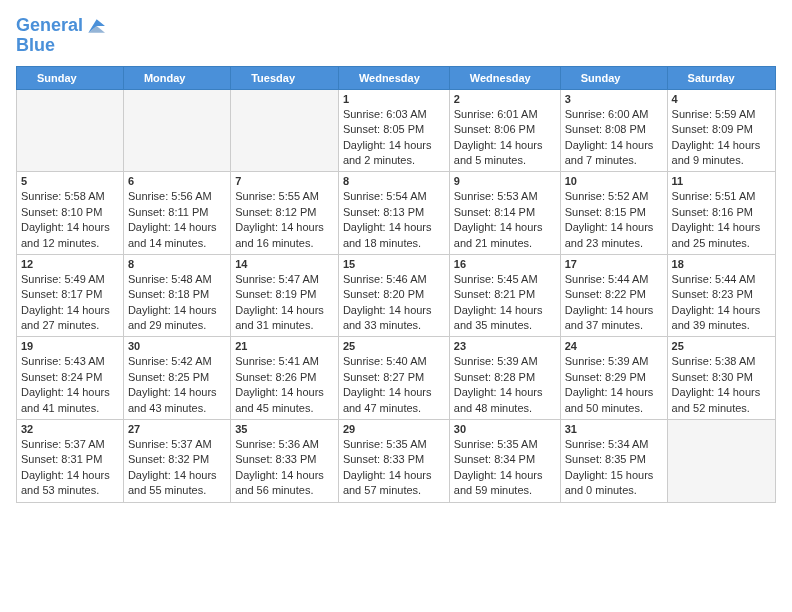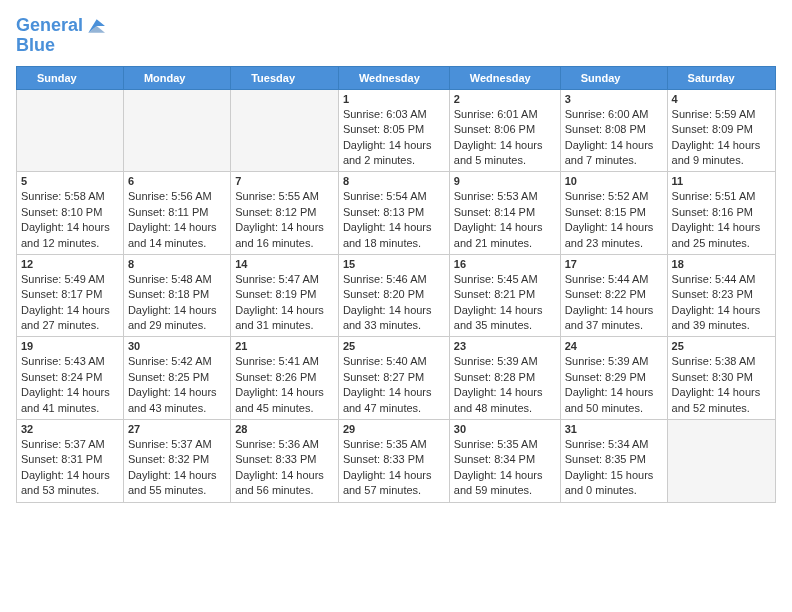--- a/index.html
+++ b/index.html
@@ -243,21 +243,21 @@
         <tr>
           <td>
             <span class="day-number">32</span>
             <div class="day-info">Sunrise: 5:37 AM<br>Sunset: 8:31 PM<br>Daylight: 14 hours<br>and 53 minutes.</div>
           </td>
           <td>
             <span class="day-number">27</span>
             <div class="day-info">Sunrise: 5:37 AM<br>Sunset: 8:32 PM<br>Daylight: 14 hours<br>and 55 minutes.</div>
           </td>
           <td>
-            <span class="day-number">28</span>
+            <span class="day-number">35</span>
             <div class="day-info">Sunrise: 5:36 AM<br>Sunset: 8:33 PM<br>Daylight: 14 hours<br>and 56 minutes.</div>
           </td>
           <td>
             <span class="day-number">29</span>
             <div class="day-info">Sunrise: 5:35 AM<br>Sunset: 8:33 PM<br>Daylight: 14 hours<br>and 57 minutes.</div>
           </td>
           <td>
             <span class="day-number">30</span>
             <div class="day-info">Sunrise: 5:35 AM<br>Sunset: 8:34 PM<br>Daylight: 14 hours<br>and 59 minutes.</div>
           </td>

